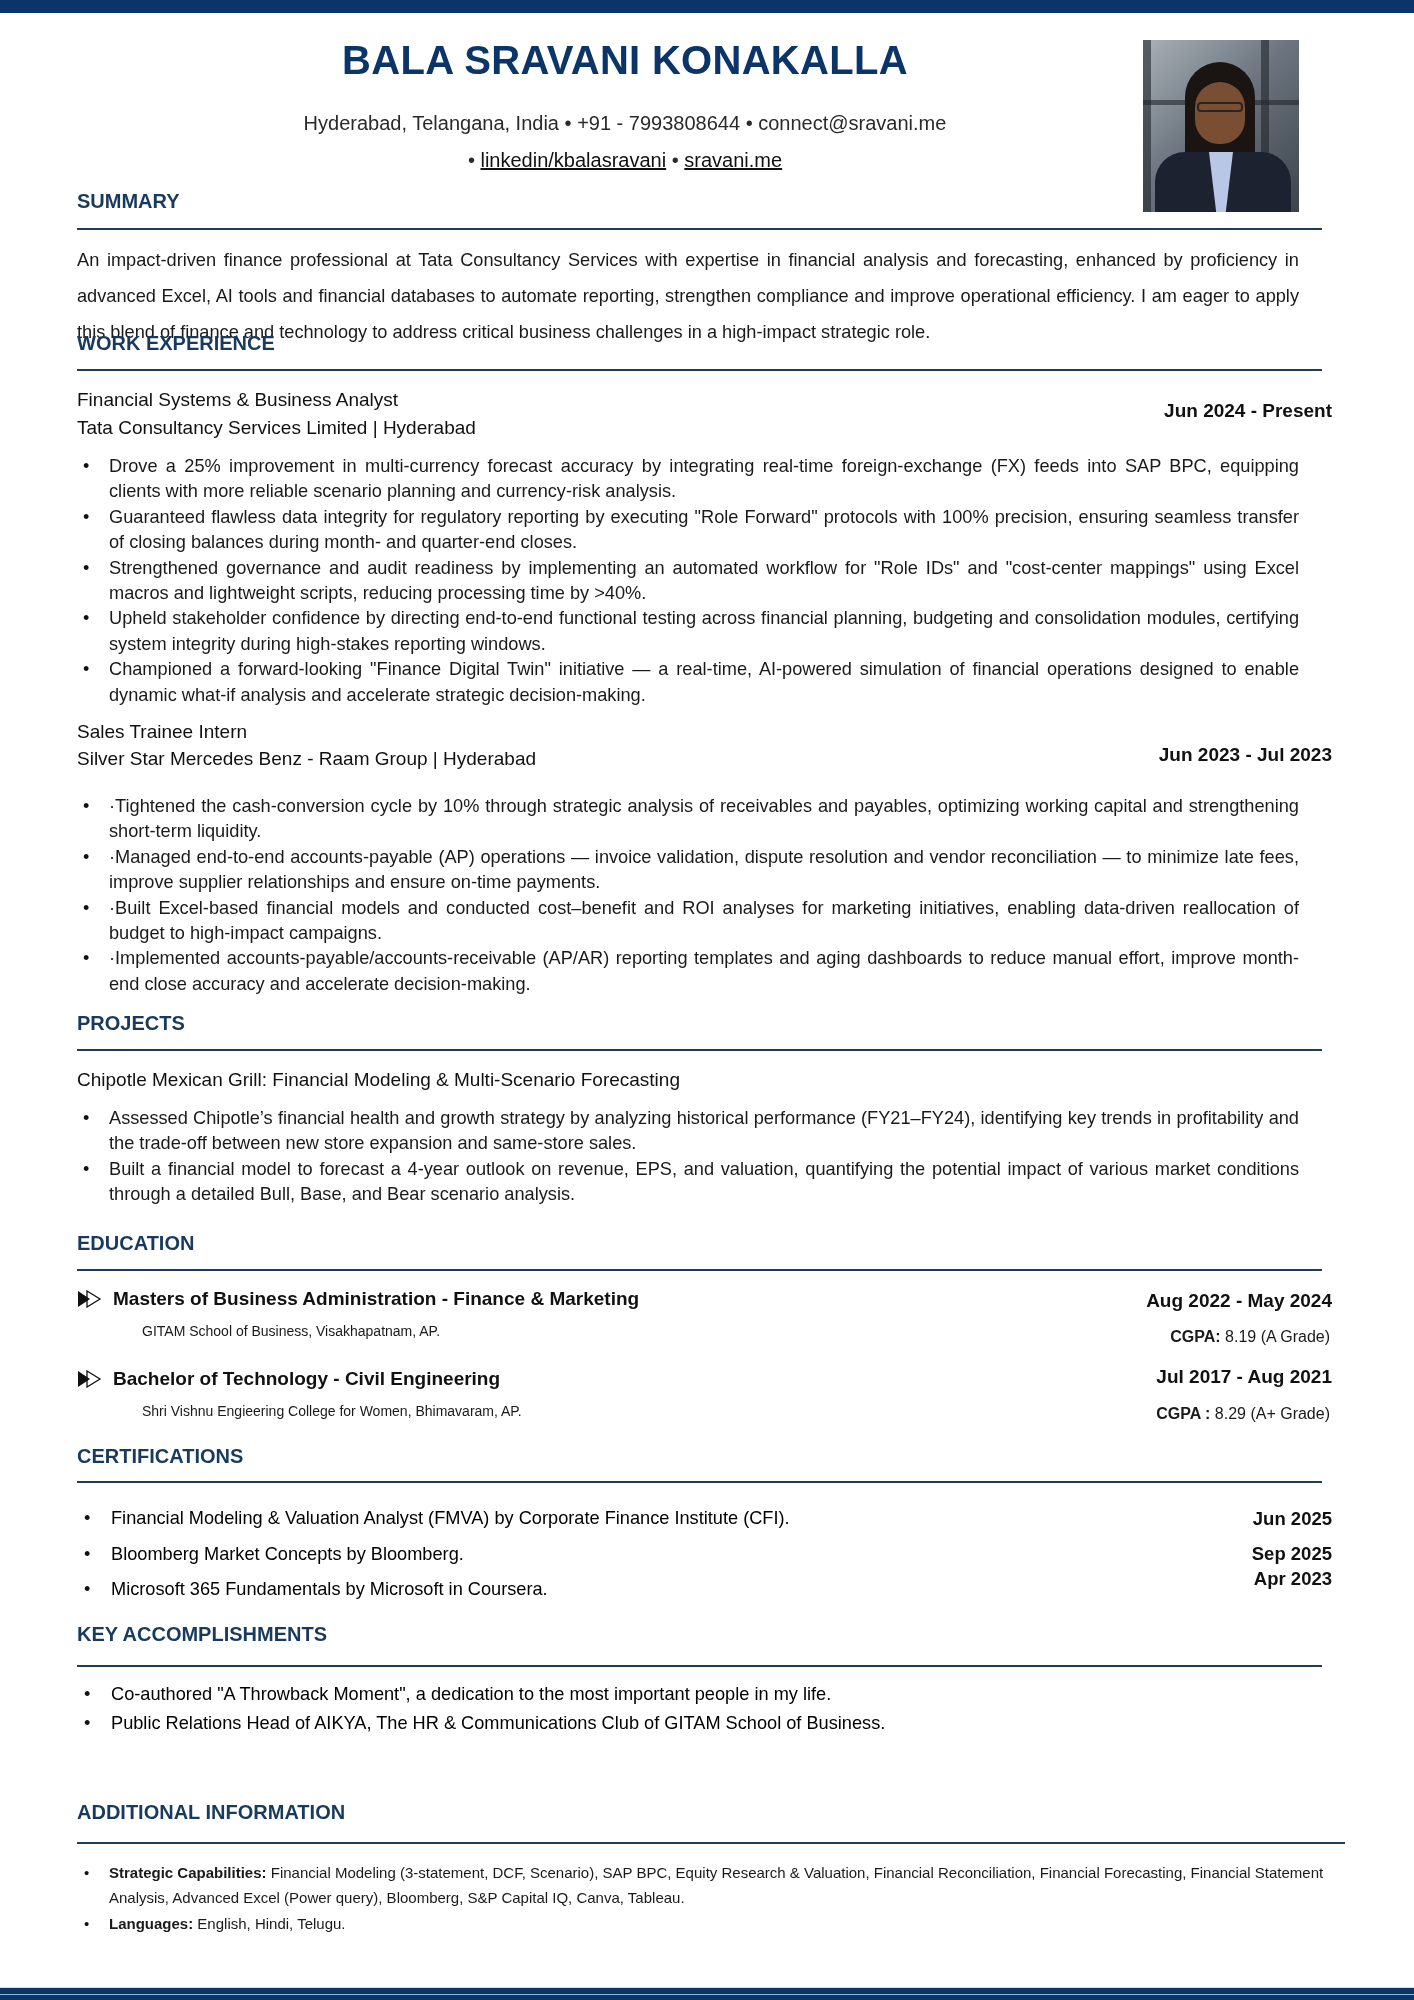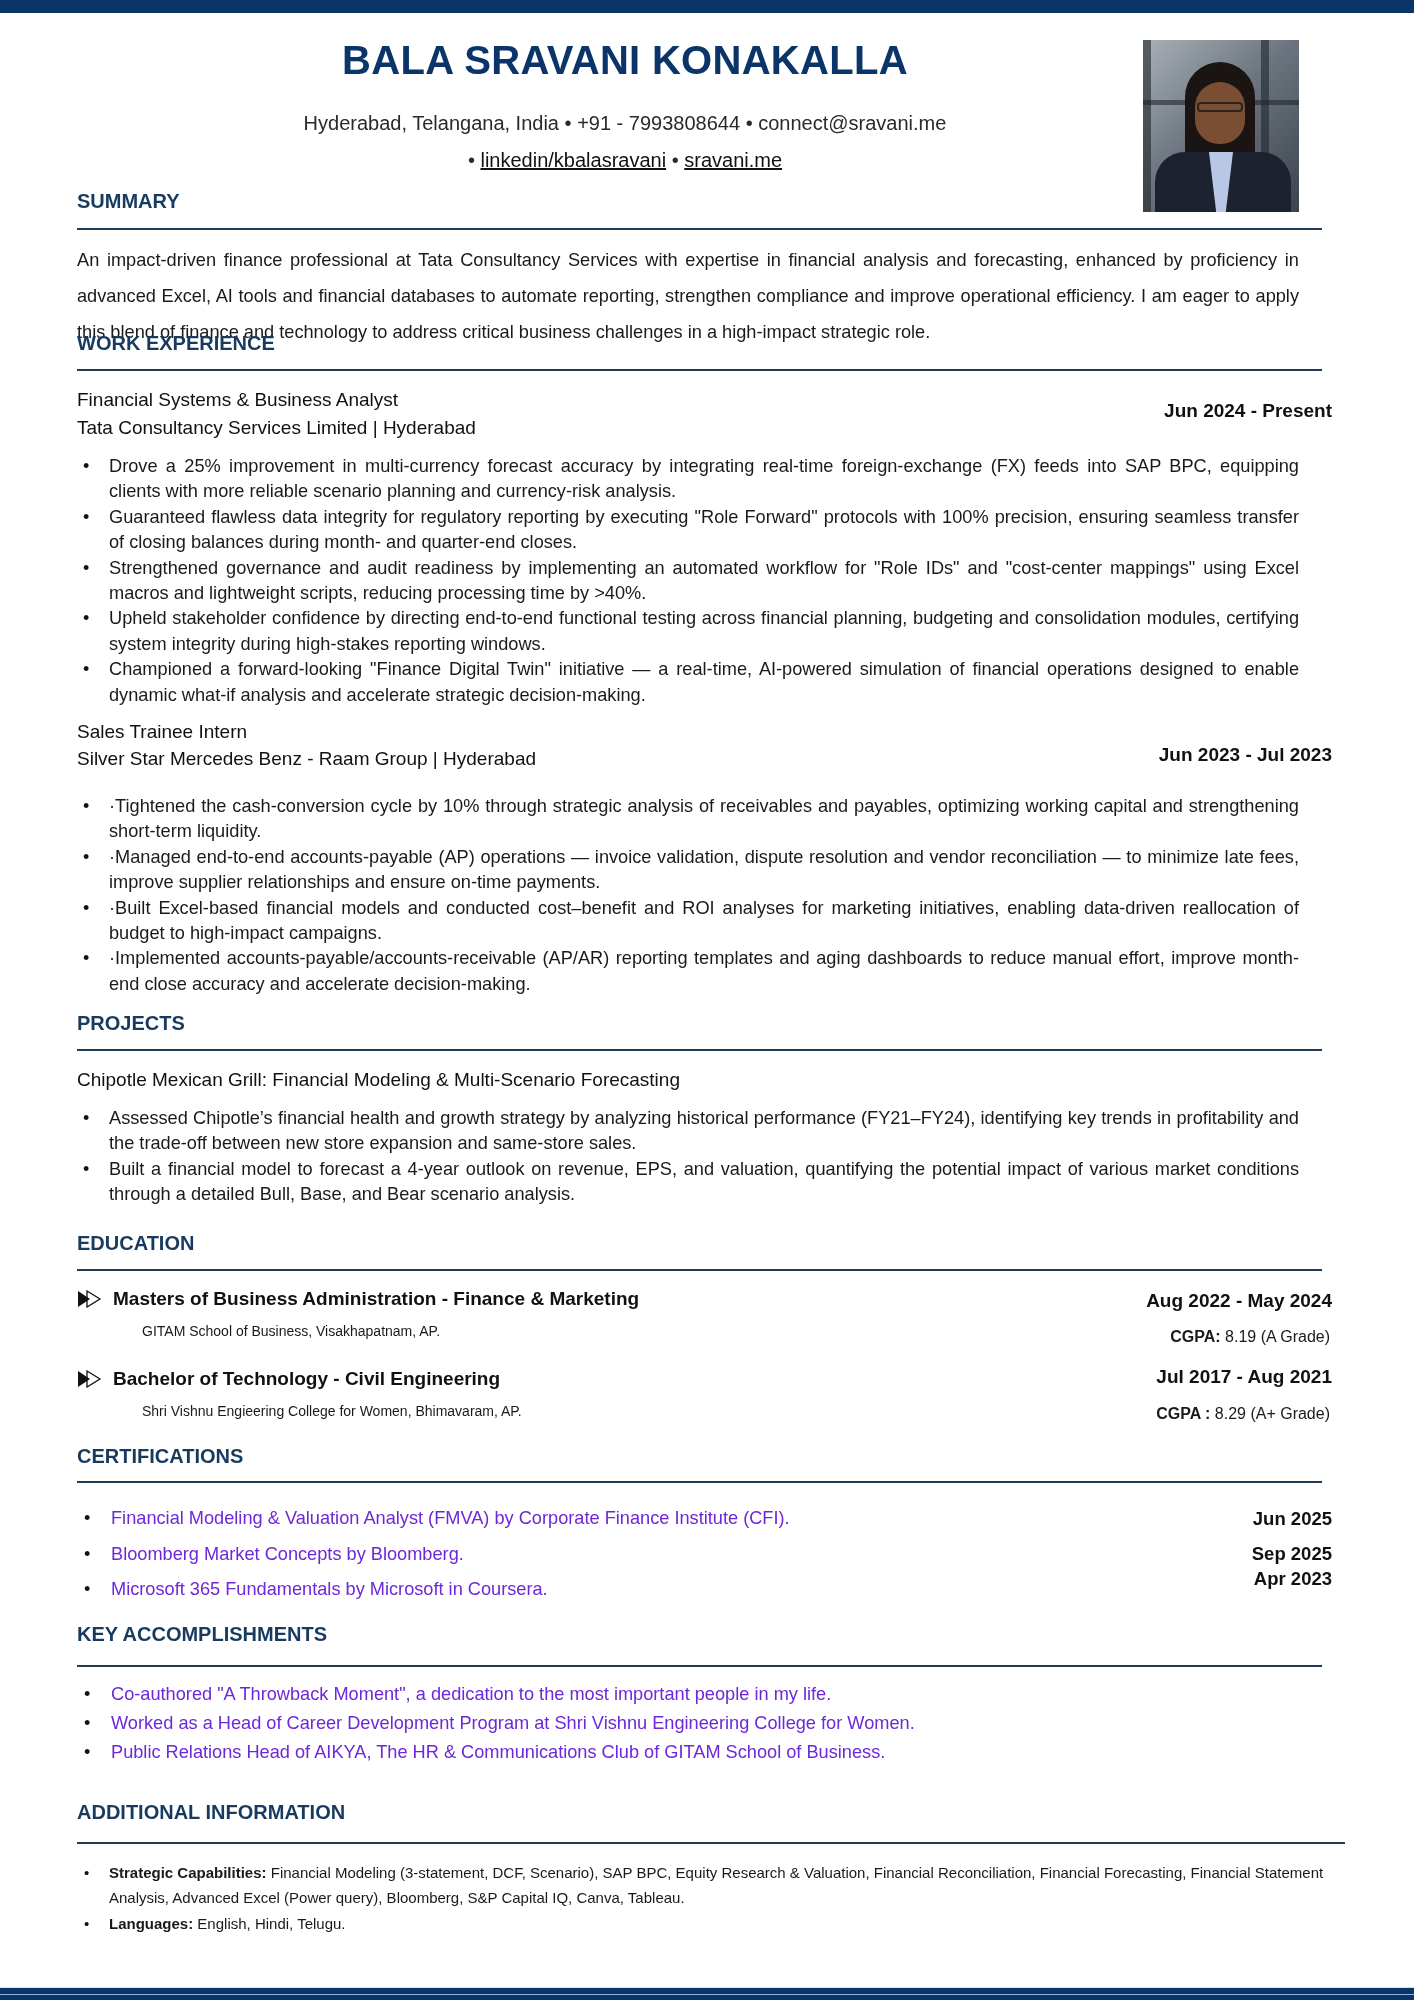--- a/index.html
+++ b/index.html
@@ -35,21 +35,21 @@
 
   .edu-row { position: absolute; left: 77px; display: flex; align-items: center; }
   .edu-icon { width: 26px; height: 18px; position: relative; margin-right: 10px; }
   .edu-icon svg { width: 26px; height: 18px; display: block; }
   .edu-degree { font-size: 19px; font-weight: bold; color: #111; }
   .edu-school { position: absolute; left: 142px; font-size: 14px; color: #1a1a1a; }
   .cgpa { position: absolute; right: 84px; font-size: 16px; color: #1a1a1a; }
   .cgpa b { font-weight: bold; }
 
   .simple-list { position: absolute; left: 77px; list-style: none; }
-  .simple-list li { position: relative; padding-left: 34px; font-size: 18.2px; color: #6d28d9; }
+  .simple-list li { position: relative; padding-left: 34px; font-size: 18.2px; color: #000000; }
   .simple-list li::before { content: "\2022"; position: absolute; left: 7px; top: 0; color: #111; }
 
   .cert-date { position: absolute; right: 82px; font-size: 18.5px; font-weight: bold; color: #111; text-align: right; }
   .add-list { position: absolute; left: 77px; width: 1272px; list-style: none; }
   .add-list li { position: relative; padding-left: 32px; font-size: 15px; line-height: 25.4px; color: #1a1a1a; }
   .add-list li::before { content: "\2022"; position: absolute; left: 7px; top: 0; color: #111; }
   .add-list b { font-weight: bold; }
 </style>
 </head>
 <body>
@@ -154,21 +154,20 @@
   <li>Microsoft 365 Fundamentals by Microsoft in Coursera.</li>
 </ul>
 <div class="cert-date" style="top:1508px;">Jun 2025</div>
 <div class="cert-date" style="top:1543px;">Sep 2025</div>
 <div class="cert-date" style="top:1568px;">Apr 2023</div>
 
 <div class="sec-title" style="top:1623px;">KEY ACCOMPLISHMENTS</div>
 <div class="rule" style="top:1665px;"></div>
 <ul class="simple-list" style="top:1684px;">
   <li style="height:29px;">Co-authored "A Throwback Moment", a dedication to the most important people in my life.</li>
-  <li style="height:29px;">Worked as a Head of Career Development Program at Shri Vishnu Engineering College for Women.</li>
   <li>Public Relations Head of AIKYA, The HR &amp; Communications Club of GITAM School of Business.</li>
 </ul>
 
 <div class="sec-title" style="top:1801px;">ADDITIONAL INFORMATION</div>
 <div class="rule" style="top:1842px;width:1268px;"></div>
 <ul class="add-list" style="top:1860px;">
   <li><b>Strategic Capabilities:</b><span> Financial Modeling (3-statement, DCF, Scenario), SAP BPC, Equity Research &amp; Valuation, Financial Reconciliation, Financial Forecasting, Financial Statement Analysis, Advanced Excel (Power query), Bloomberg, S&amp;P Capital IQ, Canva, Tableau.</span></li>
   <li><b>Languages:</b><span> English, Hindi, Telugu.</span></li>
 </ul>
 

